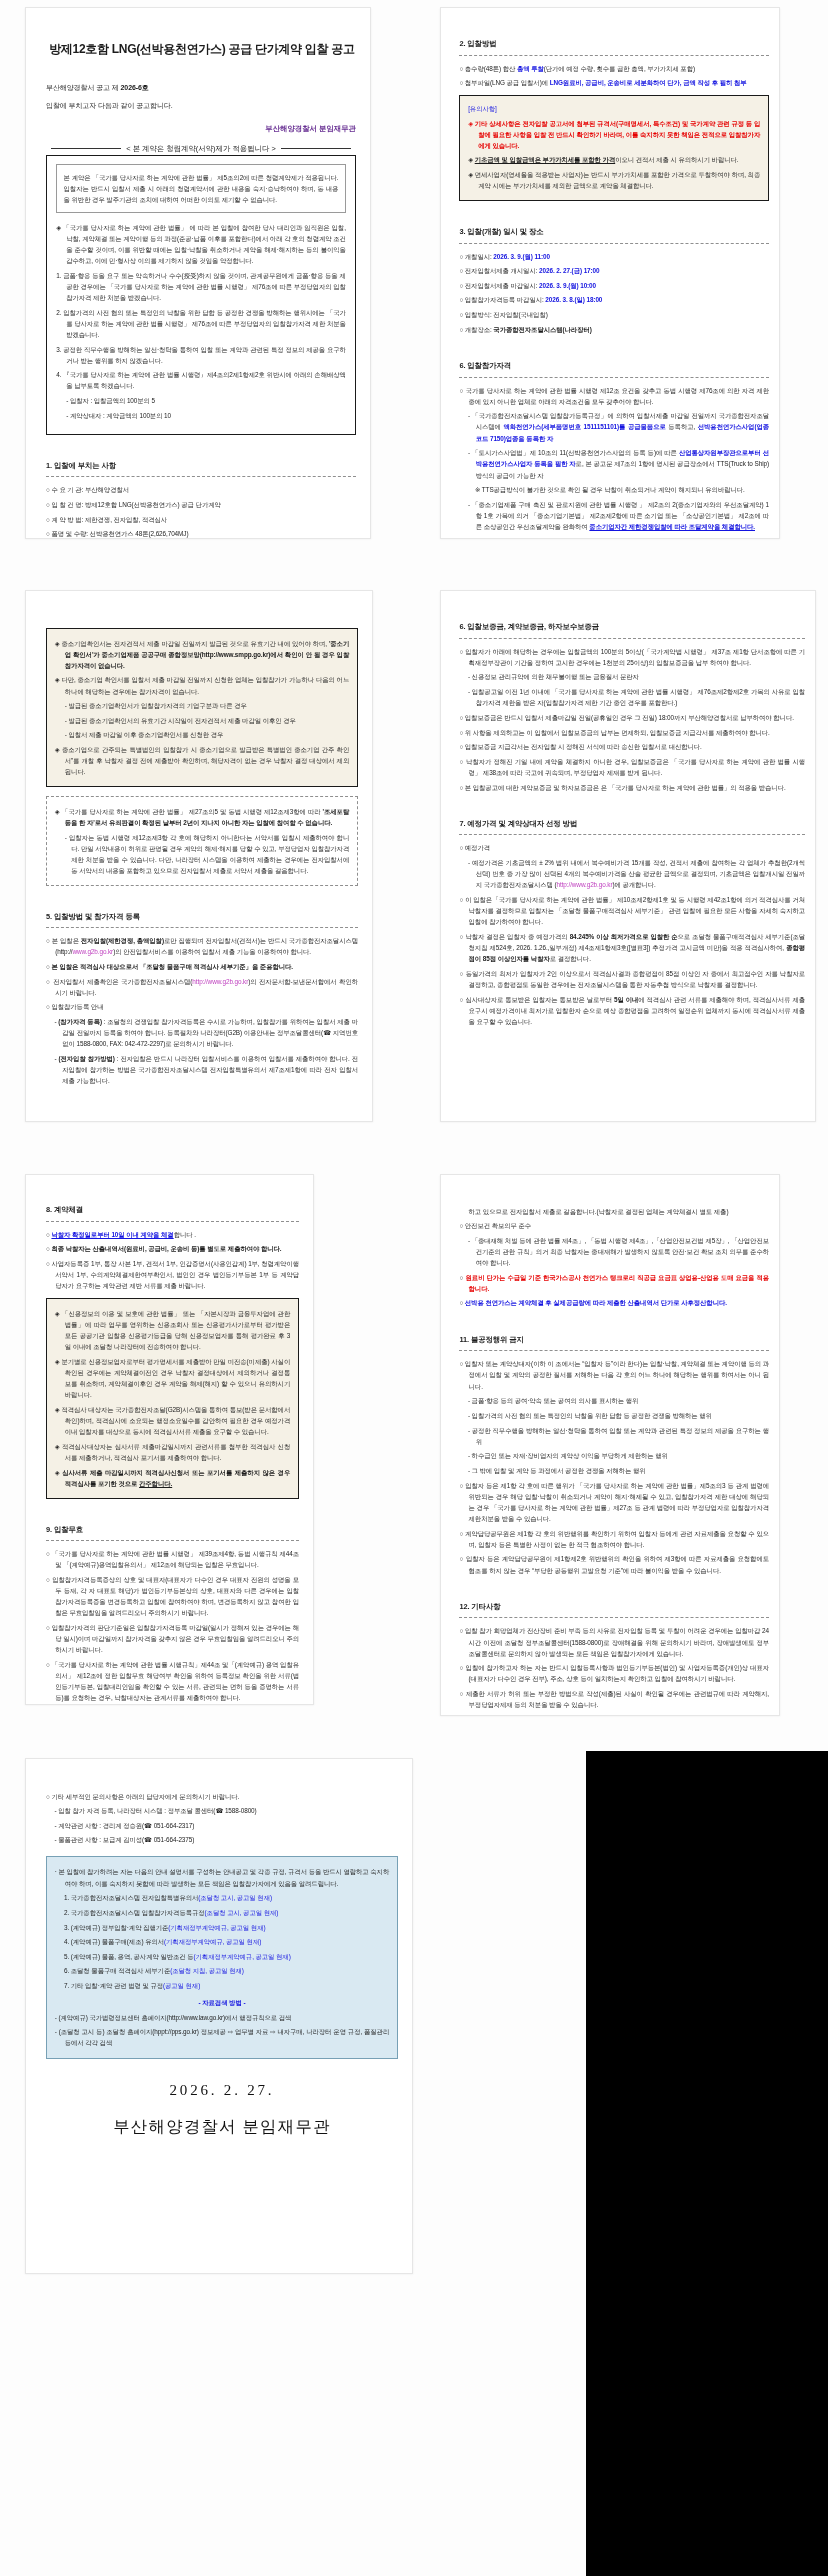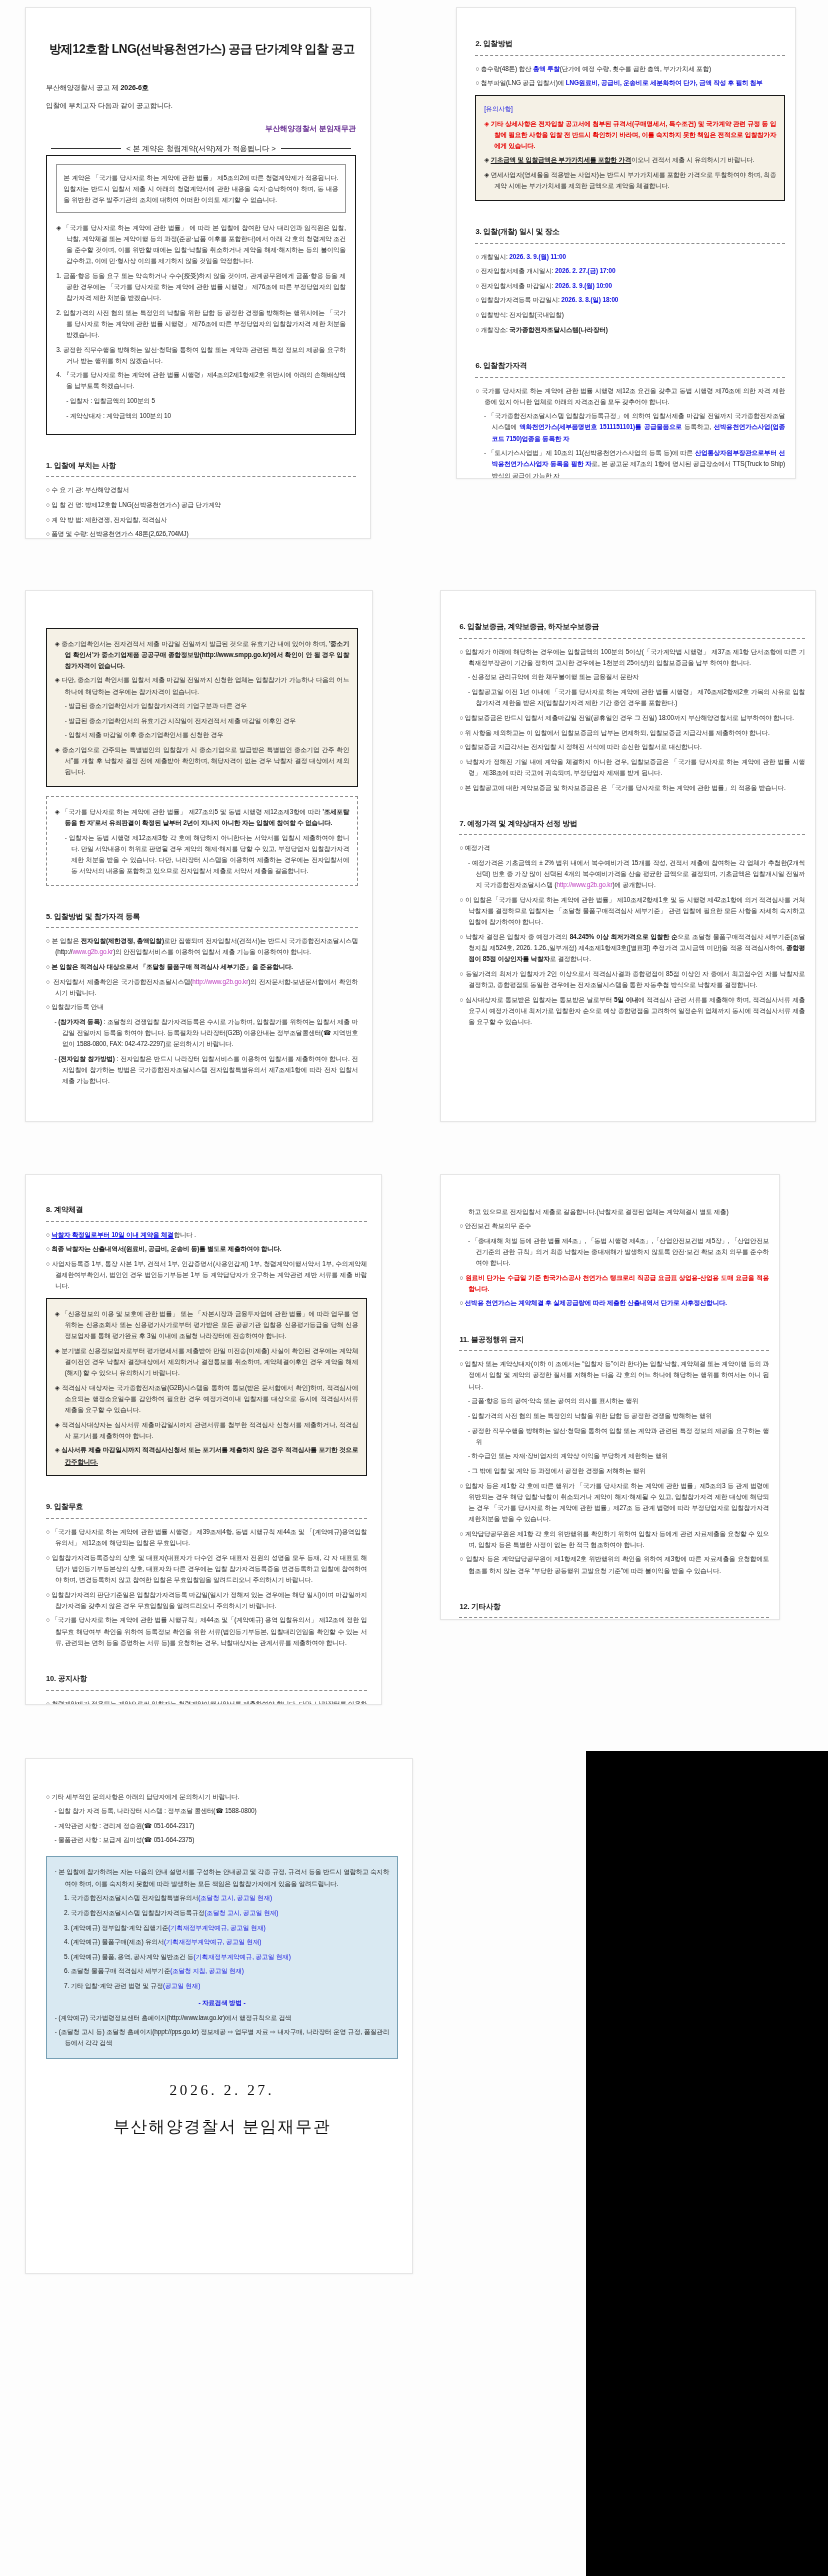--- a/index.html
+++ b/index.html
@@ -9,25 +9,25 @@
     font-family:"Liberation Sans","DejaVu Sans",sans-serif;
     color:#1c1c1c;
   }
   .page{
     position:absolute;background:#ffffff;
     border:0.7px solid #e6e6e6;
     box-shadow:0 1.4px 2.1px rgba(0,0,0,.07);
     box-sizing:border-box;overflow:hidden;
   }
   .pg1{left:25px;top:7px;width:346px;height:532px;padding:24px 14px 0 20px}
-  .pg2{left:456px;top:7px;width:340px;height:472px;padding:31px 10px 0 18.4px}
+  .pg2{left:440px;top:7px;width:340px;height:532px;padding:31px 10px 0 18.4px}
   .pg3{left:25px;top:590px;width:348px;height:532px;padding:30px 14px 0 20px}
   .pg4{left:440px;top:590px;width:376px;height:532px;padding:31px 10px 0 18.4px}
-  .pg5{left:25px;top:1174px;width:357px;height:531px;padding:30px 14px 0 20px}
-  .pg6{left:440px;top:1174px;width:340px;height:446px;padding:27px 10px 0 18.4px}
+  .pg5{left:25px;top:1174px;width:289px;height:531px;padding:30px 14px 0 20px}
+  .pg6{left:440px;top:1174px;width:340px;height:542px;padding:27px 10px 0 18.4px}
   .pg7{left:25px;top:1758px;width:388px;height:516px;padding:28px 14px 0 20px}
   .blackbox{position:absolute;left:586px;top:1751px;width:242px;height:825px;background:#000}
 
   .ln{font-size:6.4px;line-height:1.74;text-align:justify;margin:3.5px 0;letter-spacing:-0.1px;overflow-wrap:break-word}
   .item{padding-left:9.2px;text-indent:-9.2px}
   .sub{margin-left:8.5px;padding-left:7.8px;text-indent:-7.8px}
   .note{margin-left:15.6px;padding-left:9.2px;text-indent:-9.2px}
   .cont{margin-left:9.2px}
   .bx{padding-left:10px;text-indent:-10px}
   .bxsub{margin-left:10px;padding-left:6.4px;text-indent:-6.4px}

